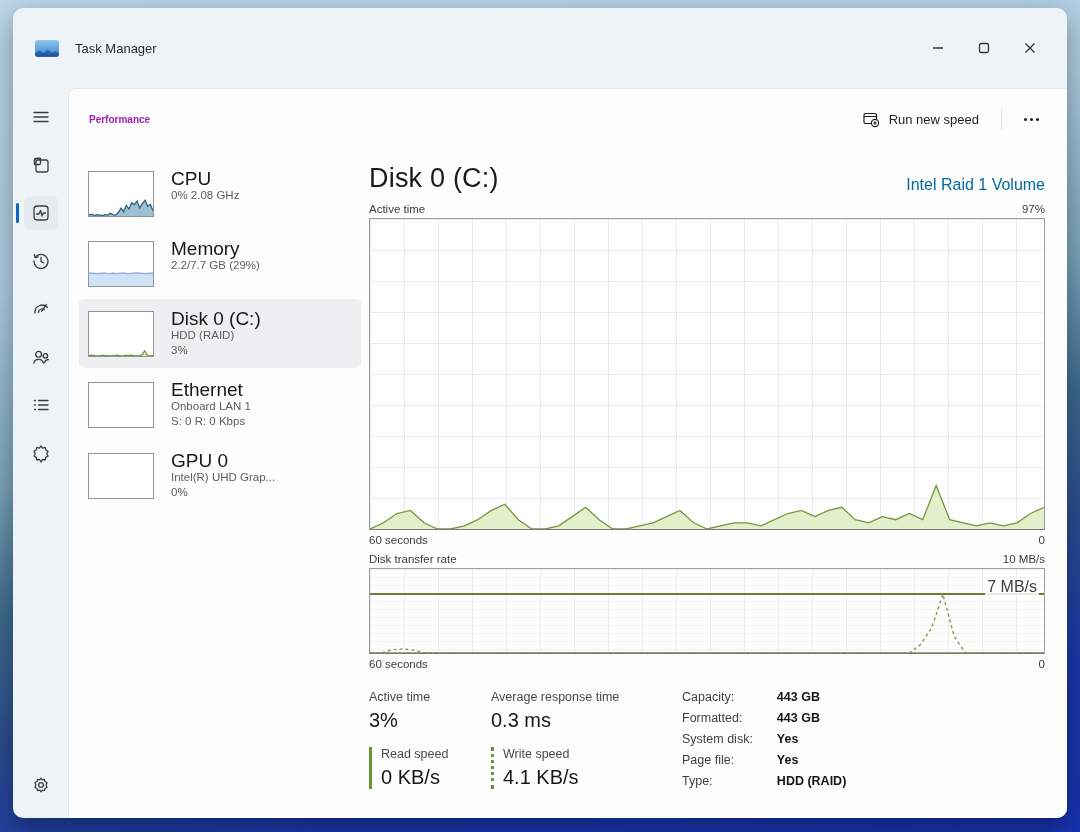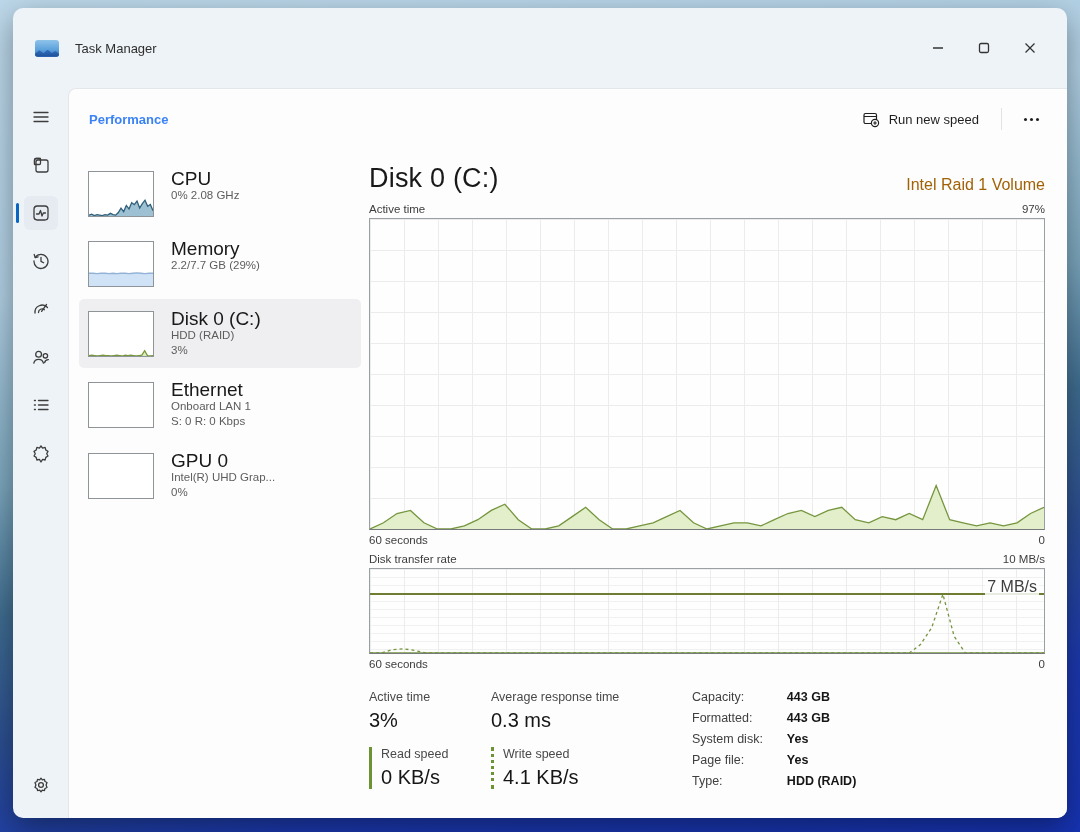--- a/index.html
+++ b/index.html
@@ -32,21 +32,21 @@
     justify-content:center; background:none; border:none; position:relative; }
   .rail-btn svg{ stroke:#3d3d3d; fill:none; stroke-width:1.3; stroke-linecap:round; stroke-linejoin:round; }
   .rail-btn.selected{ background:#e6ebf1; }
   .accent-pill{ position:absolute; left:-8px; top:7px; width:3px; height:20px; border-radius:2px; background:#0b66c2; }
   .rail-spacer{ flex:1; }
   
   .content{ flex:1; background:#fdfdfe; border-top-left-radius:8px;
     border-top:1px solid #e4e7ea; border-left:1px solid #e4e7ea;
     display:flex; flex-direction:column; min-width:0; }
   .content-header{ height:60px; flex:none; display:flex; align-items:center; padding:0 16px 0 20px; }
-  .page-title{ font-size:13px; font-weight:bold; color:#3b82f6; }
+  .page-title{ font-size:10px; font-weight:bold; color:#a21caf; }
   .header-actions{ margin-left:auto; display:flex; align-items:center; }
   .run-task-btn{ display:flex; align-items:center; gap:9px; background:none; border:none;
     font-family:inherit; font-size:13px; color:#1f1f1f; padding:8px 12px; border-radius:5px; }
   .run-task-btn svg{ stroke:#1f1f1f; fill:none; stroke-width:1.2; }
   .header-sep{ width:1px; height:22px; background:#e2e2e2; margin:0 10px; }
   .more-btn{ background:none; border:none; display:flex; gap:3px; padding:10px 12px; border-radius:5px; }
   .more-btn i{ width:3px; height:3px; border-radius:50%; background:#1f1f1f; }
   .content-main{ flex:1; display:flex; min-height:0; }
   
   .device-list{ width:292px; flex:none; padding:10px 0 0 10px; }
@@ -56,21 +56,21 @@
   .mini-chart{ width:66px; height:46px; background:#fff; border:1px solid #8f9499; flex:none;
     position:relative; margin-top:2px; }
   .mini-chart svg{ position:absolute; inset:0; width:100%; height:100%; }
   .dev-title{ font-size:19px; color:#191919; line-height:19px; }
   .dev-sub{ font-size:11.5px; color:#5d5d5d; line-height:15px; }
   .dev-sub:empty{ display:none; }
   
   .detail{ flex:1; padding:14px 22px 0 8px; min-width:0; }
   .detail-title-row{ display:flex; align-items:flex-end; }
   .detail-title{ font-size:27px; color:#191919; letter-spacing:.2px; }
-  .detail-subtitle{ margin-left:auto; font-size:16px; color:#a16207; }
+  .detail-subtitle{ margin-left:auto; font-size:16px; color:#0369a1; }
   .axis-row{ display:flex; justify-content:space-between; font-size:11.5px; color:#3d3d3d;
     margin-top:9px; margin-bottom:3px; }
   .axis-row.below{ margin-top:4px; margin-bottom:0; }
   .chart{ position:relative; border:1px solid #9a9fa4; border-bottom-color:#77797c; background:#fefefe; }
   .chart-lg{ height:312px;
     background-image:
       repeating-linear-gradient(to right,#ececec 0 1px,transparent 1px 34px),
       repeating-linear-gradient(to bottom,#ececec 0 1px,transparent 1px 31px); }
   .chart-sm{ height:86px;
     background-image:
@@ -81,21 +81,21 @@
   .peak-label{ position:absolute; right:5px; font-size:16px; color:#3d3d3d; background:rgba(254,254,254,.85); padding:0 2px; }
   
   .stats{ display:flex; margin-top:20px; }
   .stat-col{ margin-right:26px; }
   .stat-label{ font-size:12.5px; color:#494949; }
   .stat-value{ font-size:20px; color:#161616; margin-top:5px; }
   .speed-block{ margin-top:15px; padding-left:9px; }
   .speed-block.read{ border-left:3px solid #6d9434; }
   .speed-block.write{ border-left:3px dotted #6d9434; }
   .props{ display:grid; grid-template-columns:auto auto; column-gap:24px; row-gap:7px;
-    font-size:12.5px; align-content:start; margin-left:10px; }
+    font-size:12.5px; align-content:start; margin-left:0; }
   .prop-label{ color:#3f3f3f; }
   .prop-value{ color:#161616; font-weight:bold; }
 </style>
 </head>
 <body>
 
 <div class="window">
 
   <div class="titlebar">
     <div class="app-icon"></div>

